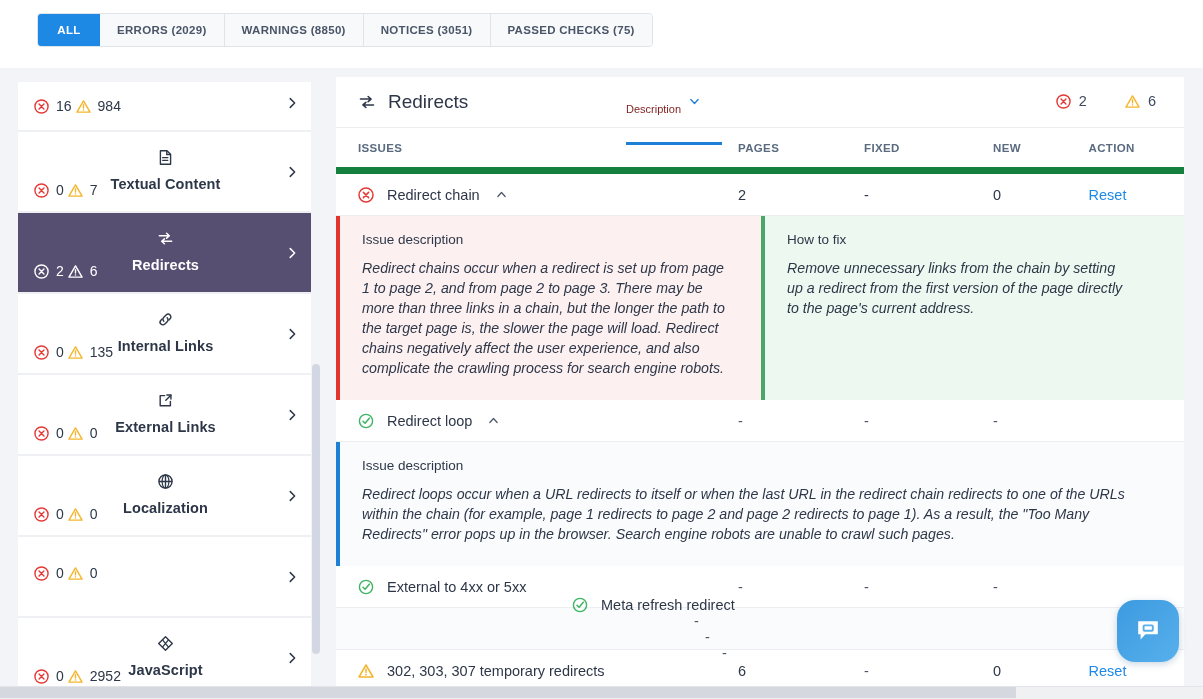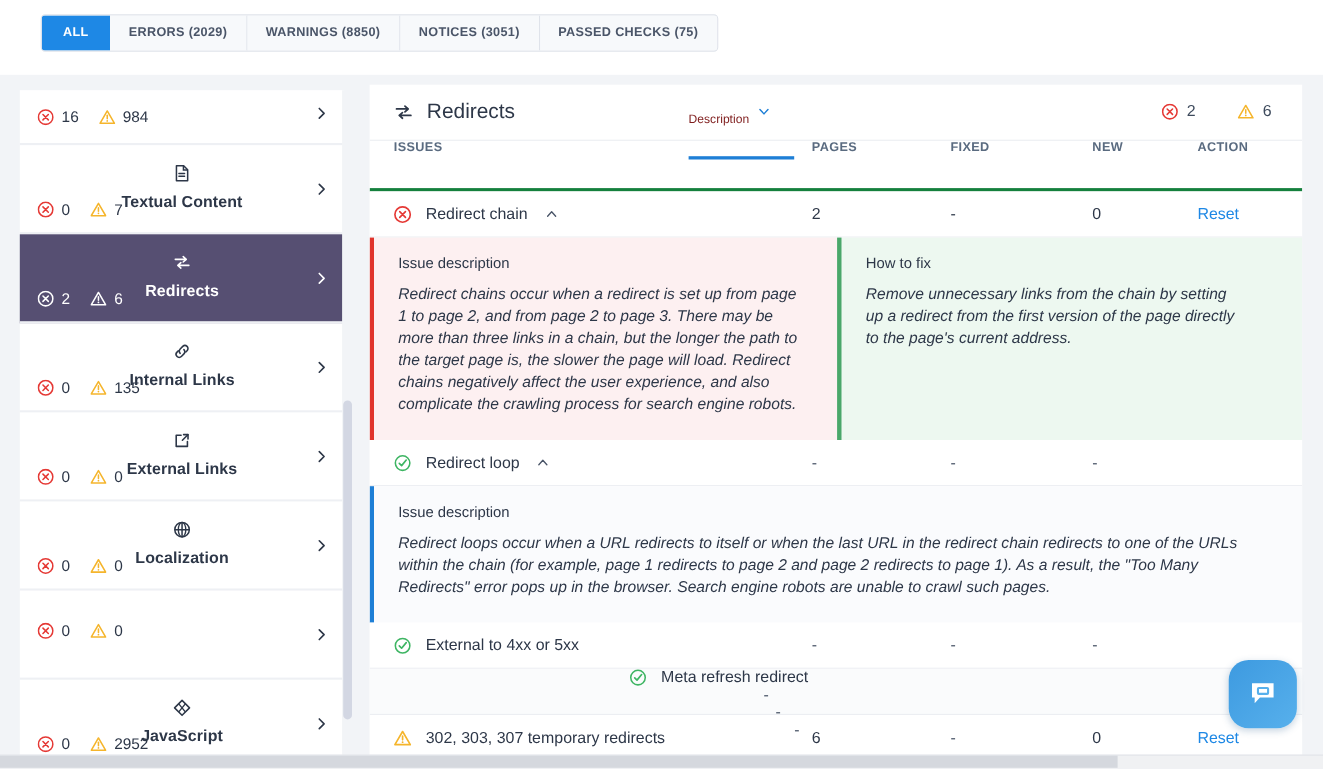--- a/index.html
+++ b/index.html
@@ -67,21 +67,21 @@
     color: #2d3748;
   }
   .side-card.active .side-ico { color: #ffffff; }
   .side-ico svg { width: 17px; height: 17px; display: block; }
   .side-label {
     font-size: 14.5px; font-weight: 700; color: #2d3748;
     letter-spacing: .1px;
   }
   .side-card.active .side-label { color: #ffffff; }
   .side-stats {
-    display: flex; align-items: center; gap: 18px;
+    display: flex; align-items: center; gap: 4px;
     margin-top: 11px;
   }
   .side-card.partial .side-stats { margin-top: 0; padding-top: 16px; }
   .stat { display: flex; align-items: center; gap: 7px; }
   .stat-num { font-size: 14px; color: #2d3748; font-weight: 400; }
   .side-card.active .stat-num { color: #ffffff; }
   .chev {
     position: absolute; right: 14px; top: 50%;
     transform: translateY(-50%);
     color: #2d3748; width: 14px; height: 14px;
@@ -137,39 +137,39 @@
   }
   .head-badges {
     position: absolute; right: 28px; top: 16px;
     display: flex; align-items: center; gap: 38px;
   }
   .head-badge { display: flex; align-items: center; gap: 8px; }
   .head-badge-num { font-size: 14.5px; color: #3d4a5c; }
 
   
   .thead {
-    height: 47px; display: flex; align-items: flex-start;
+    height: 47px; display: flex; align-items: center;
     border-top: 1px solid #eceef2;
-    border-bottom: 3px solid #15803d;
+    border-bottom: 7px solid #15803d;
     background: #ffffff;
     font-size: 11.5px; font-weight: 700; color: #5a6b80;
     letter-spacing: .35px;
   }
   .col-issues { width: 420px; padding-left: 22px; }
   .col-pages  { width: 132px; }
   .col-fixed  { width: 110px; }
   .col-new    { width: 100px; margin-left: 24px; }
   .col-action { width: 100px; }
 
   
   .irow {
     height: 42px; display: flex; align-items: center;
     background: #ffffff;
     border-bottom: 1px solid #eceef2;
-    font-size: 14.5px; color: #2d3748;
+    font-size: 14.5px; color: #2d3748; justify-content: center;
   }
   .irow.alt { background: #fafbfc; flex-direction: column; }
   .irow .col-issues {
     display: flex; align-items: center; gap: 13px;
     padding-left: 22px;
   }
   .row-ico { width: 16px; height: 16px; display: flex; }
   .row-ico svg { width: 16px; height: 16px; display: block; }
   .ico-green { color: #3eb563; }
   .row-name { font-size: 14.5px; color: #2d3748; }

